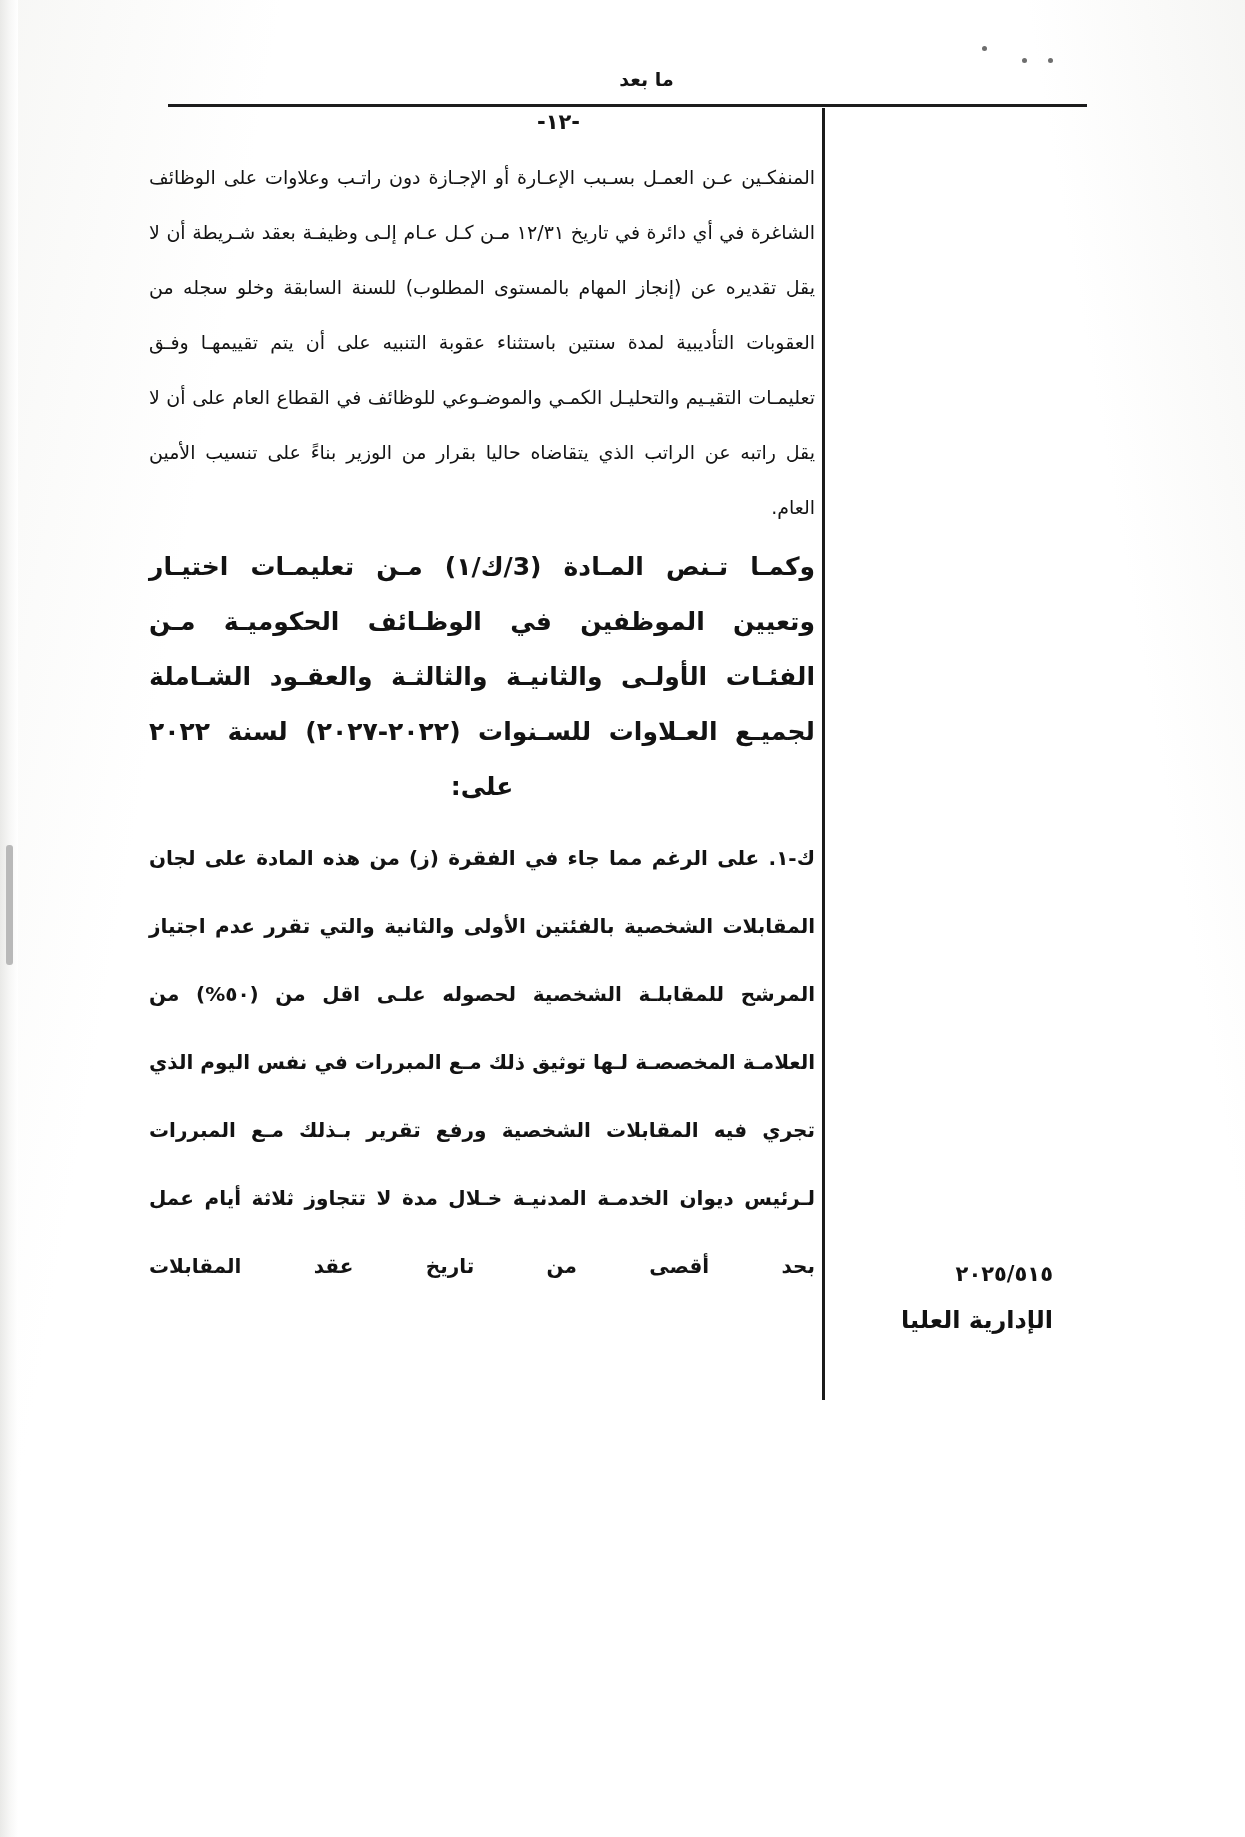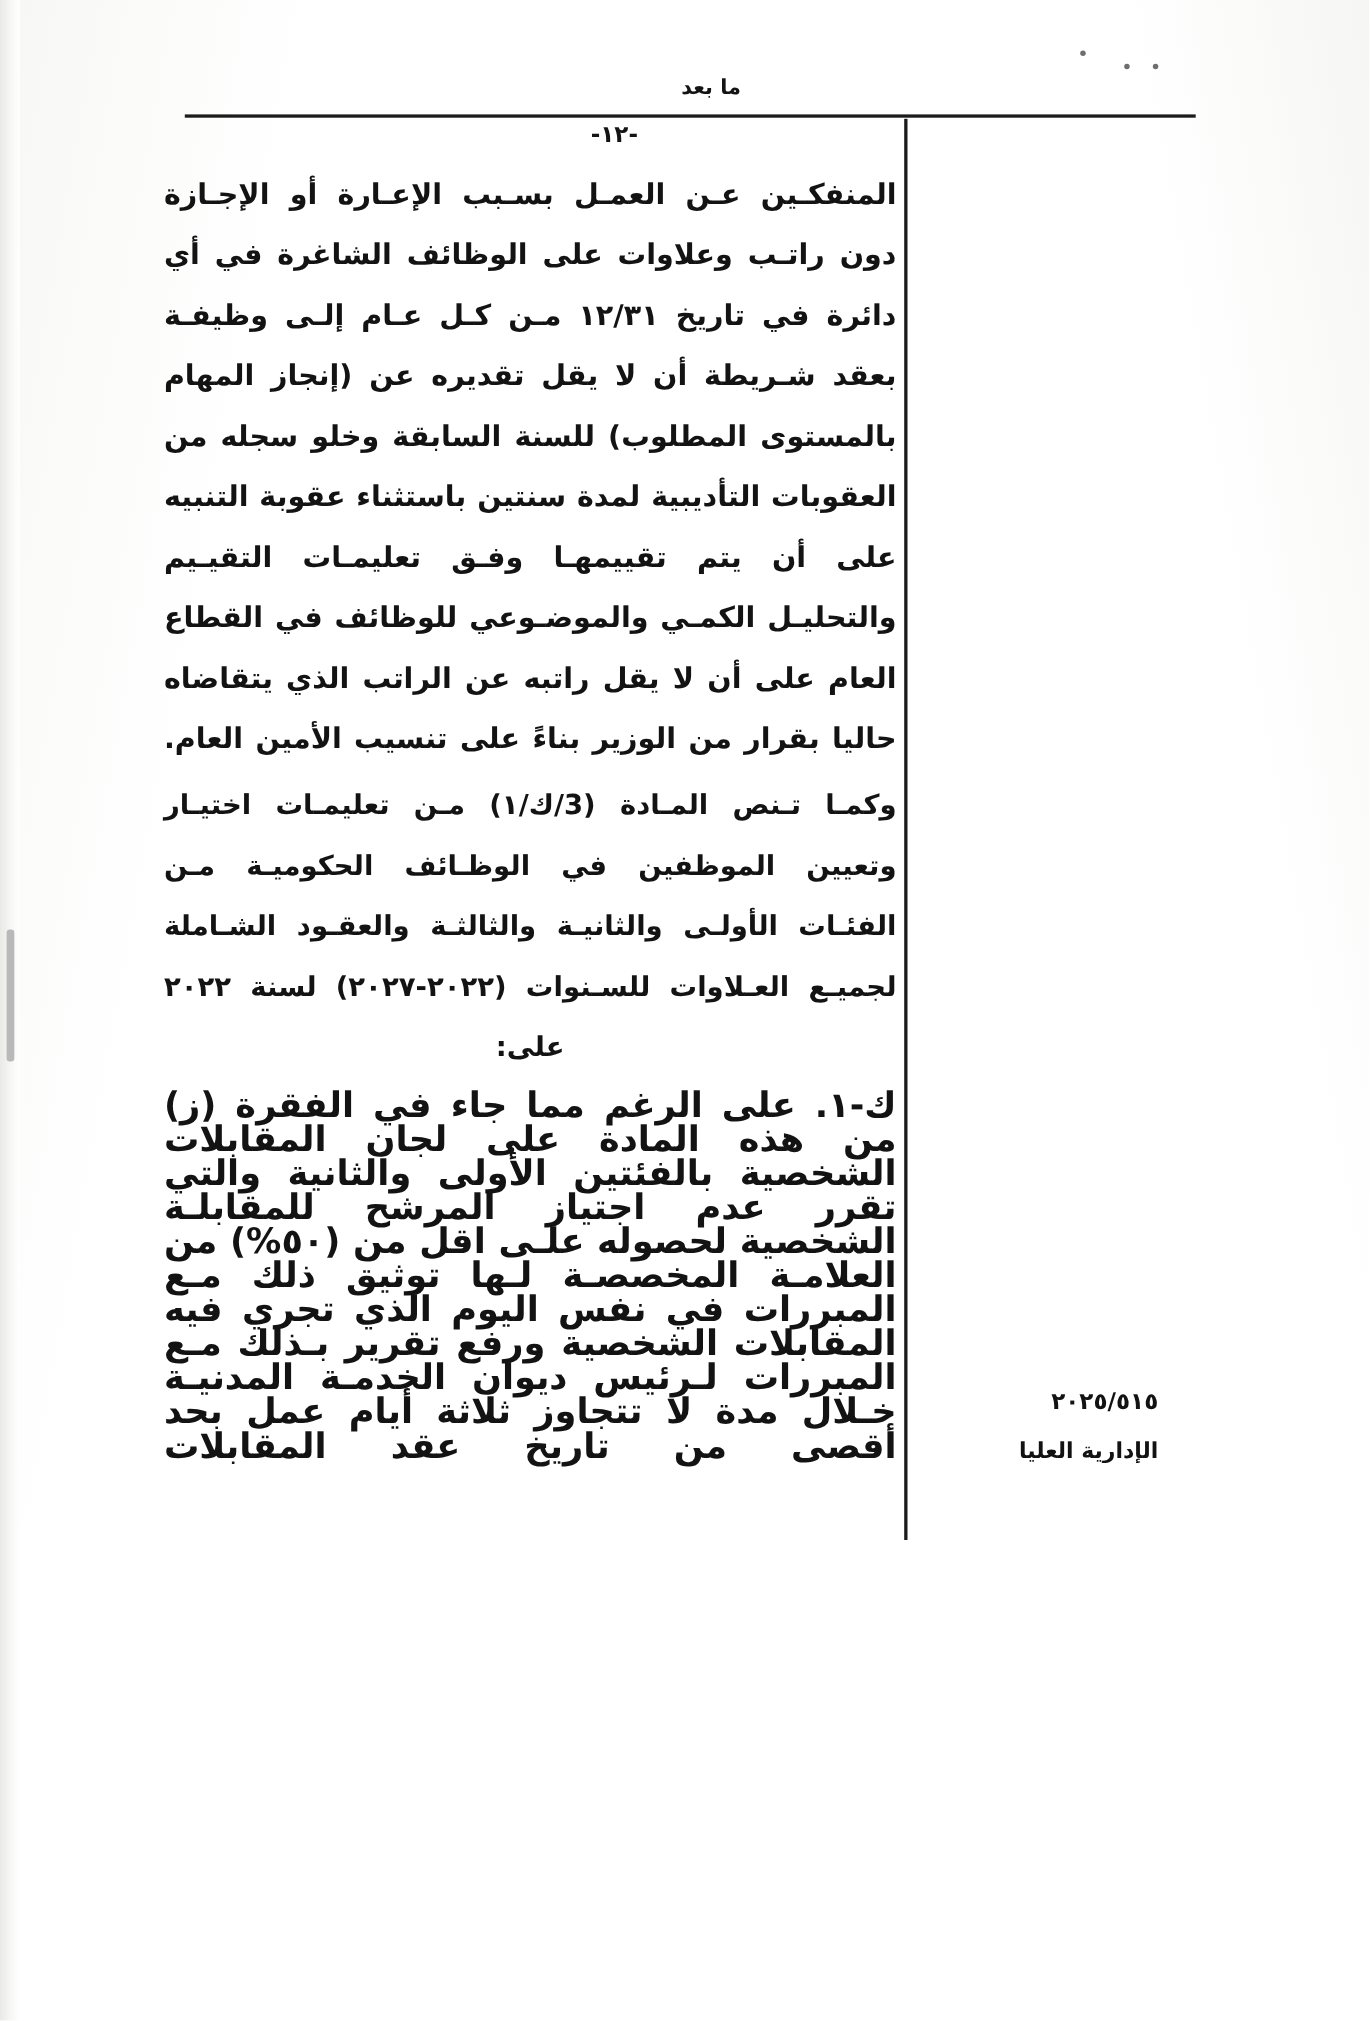--- a/index.html
+++ b/index.html
@@ -121,39 +121,39 @@
     text-align-last: justify;
   }
 
   .para {
     margin: 0 0 4px 0;
     font-family: "DejaVu Sans", sans-serif;
     color: #131313;
   }
 
   .para.regular {
-    font-size: 26px;
+    font-size: 19px;
     line-height: 55px;
-    font-weight: 700;
+    font-weight: 400;
   }
 
   .para.bold {
     font-size: 25px;
     line-height: 55px;
     font-weight: 900;
     letter-spacing: -0.2px;
   }
 
   .para.last-left {
     text-align-last: center;
   }
 
   .para.list-item {
-    font-size: 32px;
-    line-height: 31px;
+    font-size: 20px;
+    line-height: 68px;
     font-weight: 600;
   }
 
   .spacer-sm { height: 6px; }
 
   
   .stamp {
     position: absolute;
     right: 192px;
     top: 1262px;
@@ -167,21 +167,21 @@
     color: #121212;
     letter-spacing: 1.5px;
   }
 
   .stamp-number {
     font-size: 21px;
     margin-bottom: 20px;
   }
 
   .stamp-court {
-    font-size: 20px;
+    font-size: 24px;
   }
 
   
   .ink {
     filter: blur(0.22px);
     padding-left: 24px;
   }
 </style>
 </head>
 <body>

